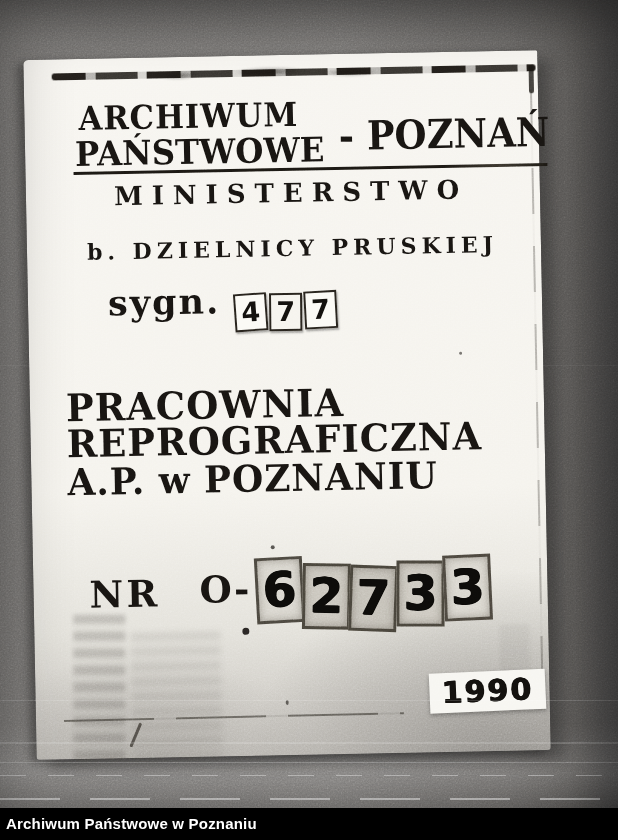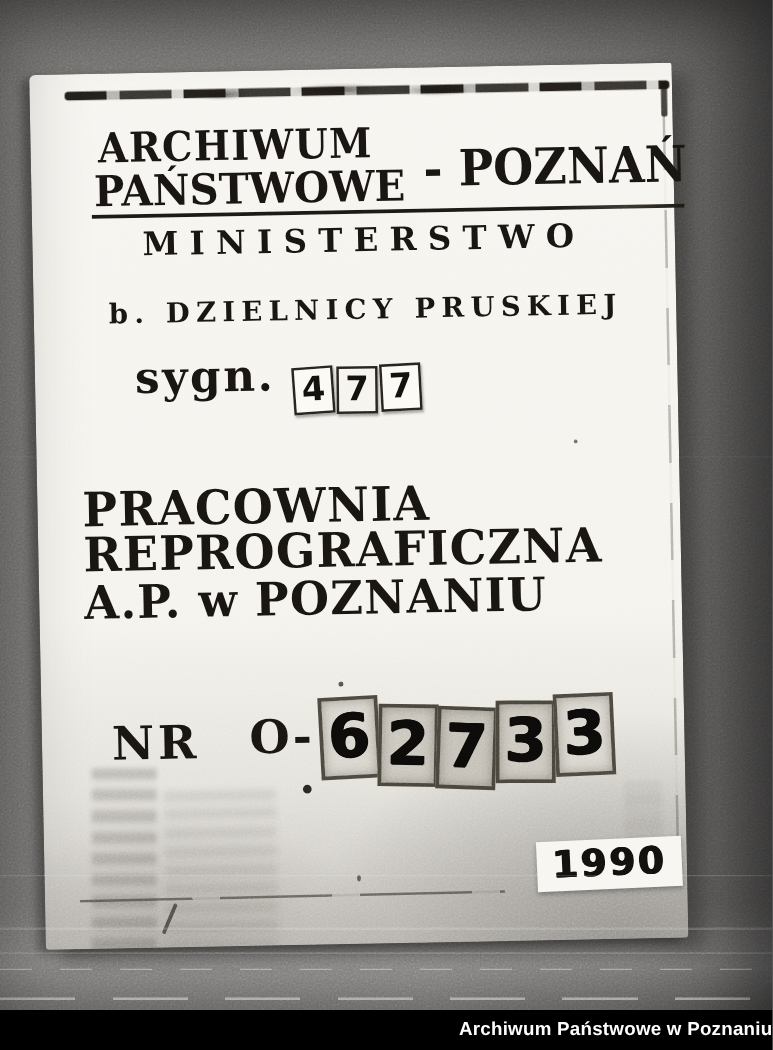--- a/index.html
+++ b/index.html
@@ -90,21 +90,21 @@
   .sc4{top:775px;height:1px;opacity:.45;background:repeating-linear-gradient(90deg,rgba(255,255,255,.8) 0 26px, transparent 26px 48px);}
   .sc5{top:798px;height:2px;opacity:.6;background:repeating-linear-gradient(90deg,rgba(255,255,255,.75) 0 60px, transparent 60px 90px);}
   .sc6{top:365px;height:1px;opacity:.18;}
   
   .grain{position:absolute;left:0;top:0;mix-blend-mode:overlay;opacity:.38;pointer-events:none;}
   .vignette{position:absolute;inset:0;pointer-events:none;
     box-shadow:inset 0 0 70px rgba(0,0,0,.32), inset -26px 0 40px rgba(0,0,0,.22);}
   
   .caption{position:absolute;left:0;bottom:0;width:618px;height:32px;background:#000;z-index:20;}
   .caption span{display:block;padding-left:6px;font-family:"Liberation Sans",sans-serif;
-    font-weight:bold;font-size:15px;line-height:31px;color:#fff;letter-spacing:.2px;text-align:right;}
+    font-weight:bold;font-size:15px;line-height:31px;color:#fff;letter-spacing:.2px;}
 </style>
 </head>
 <body>
 
 <div class="stage">
 
   <div class="card">
     <div class="topsmudge"></div>
     <div class="topsmudge2"></div>
     <div class="topcorner"></div>

